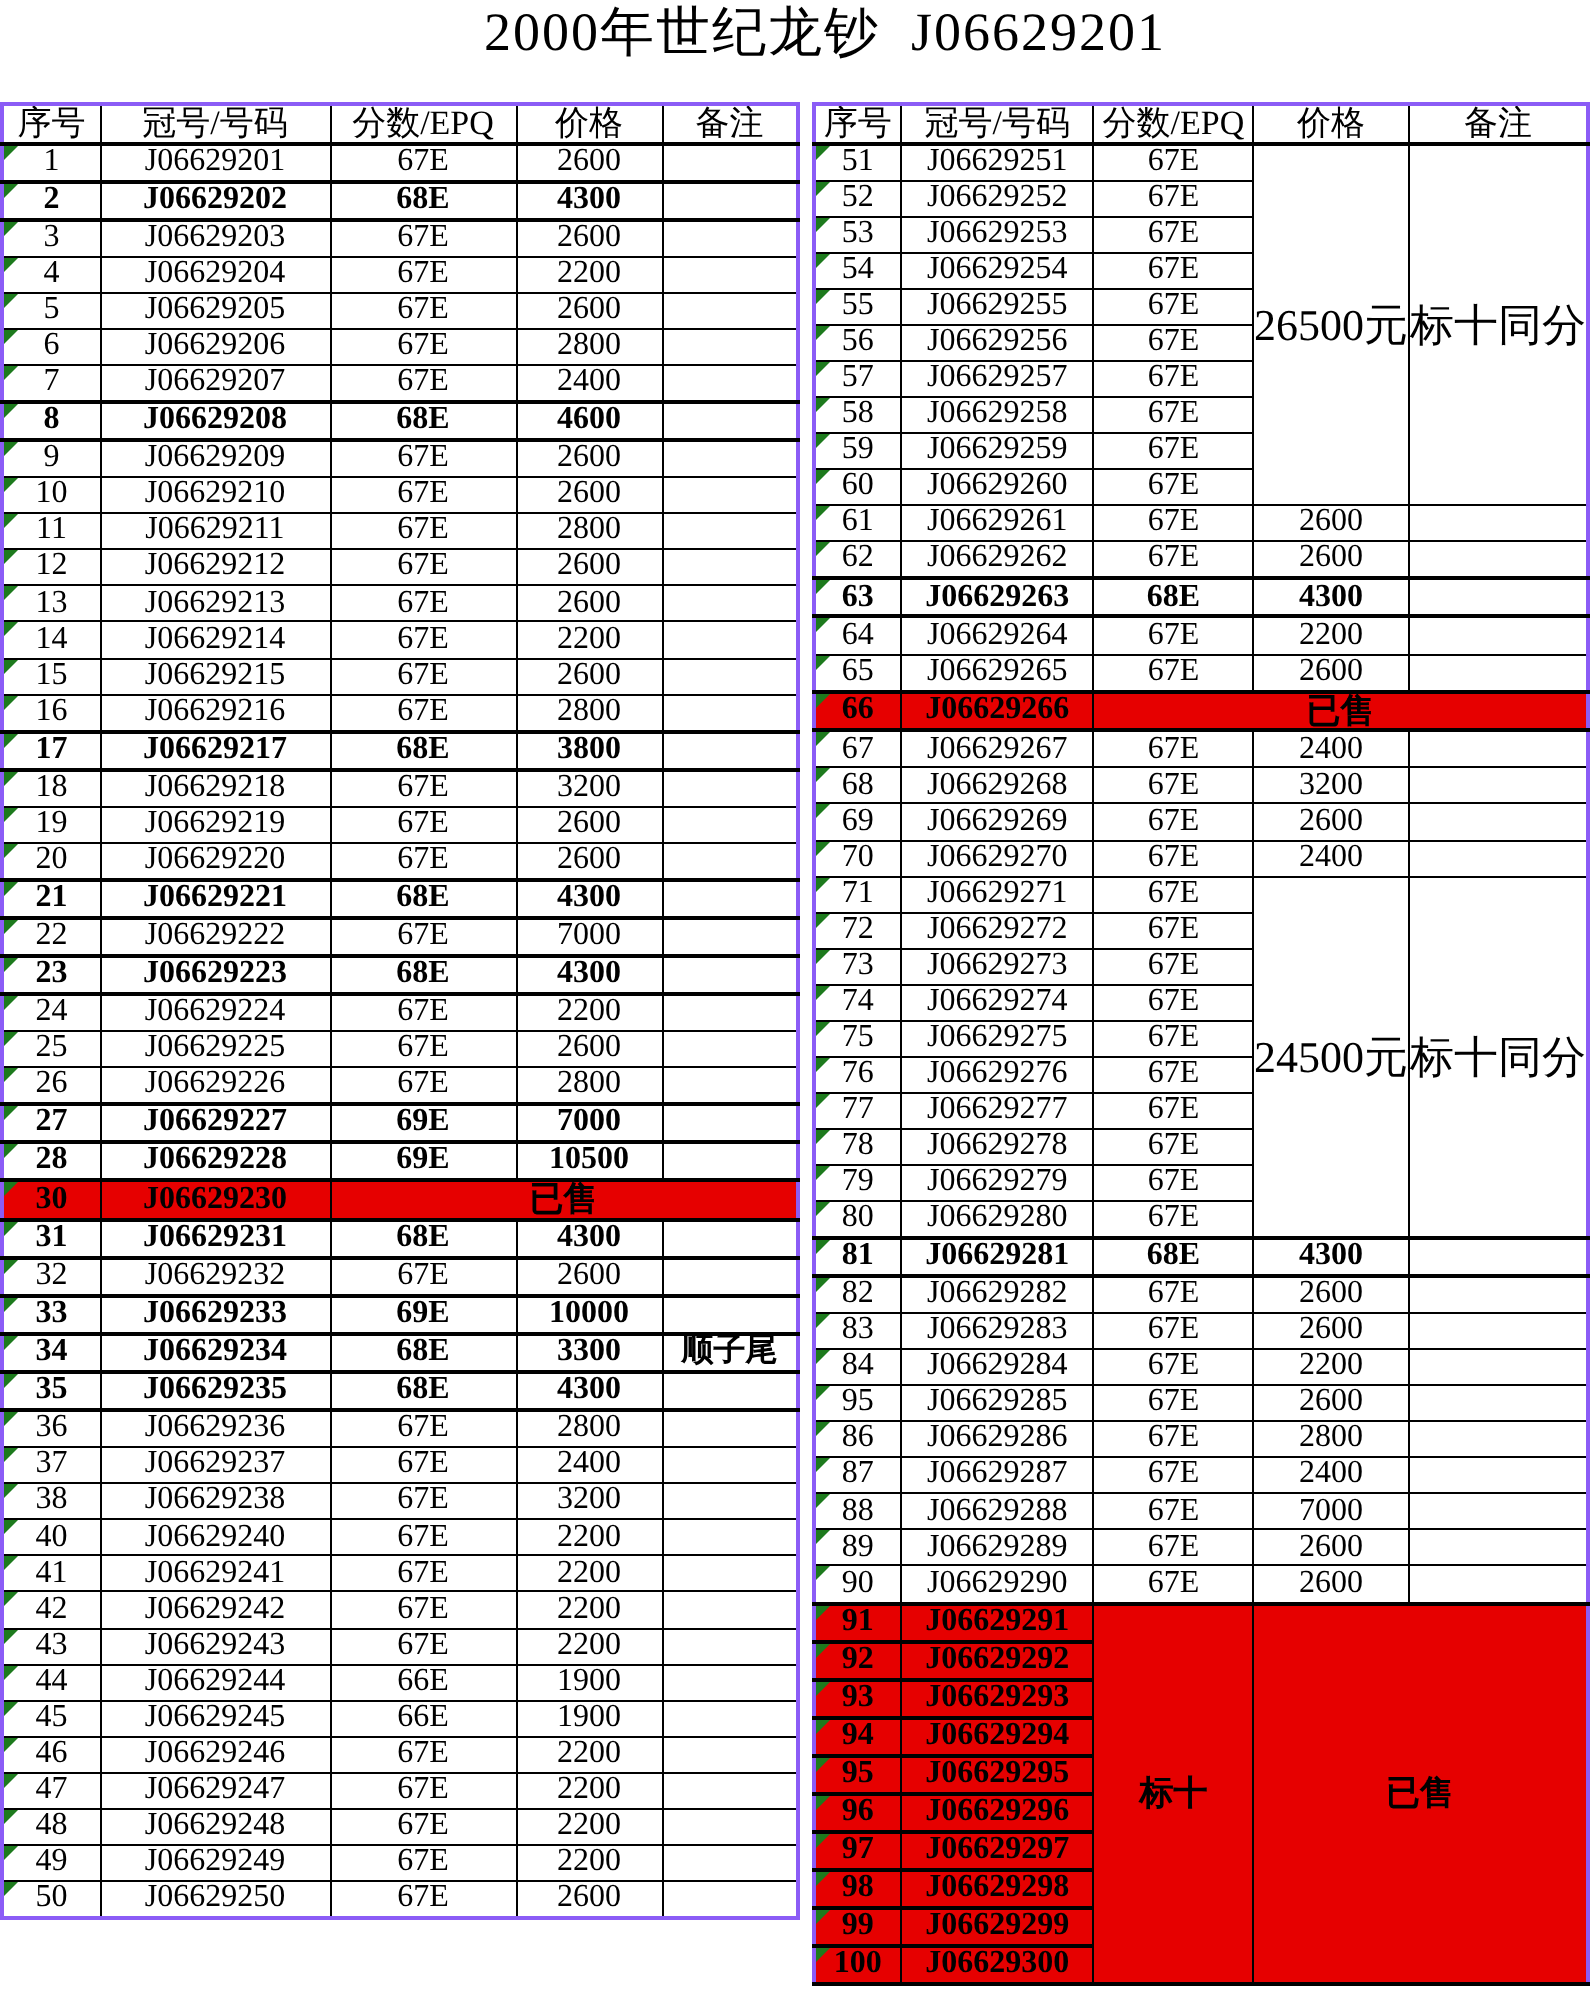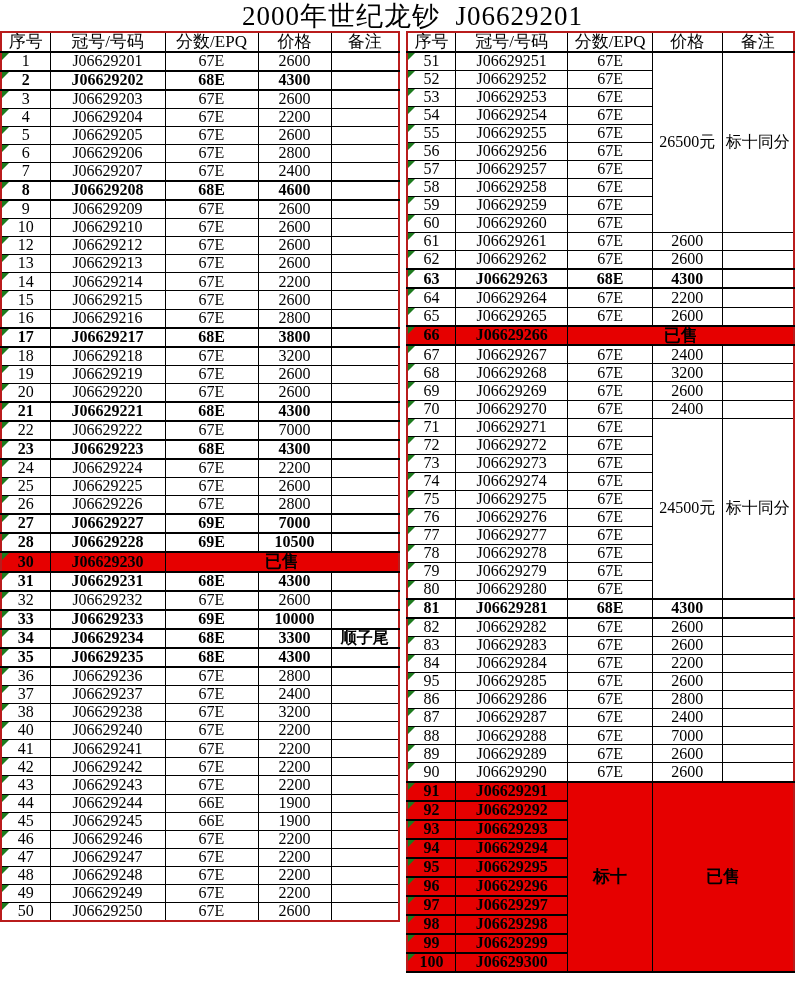--- a/index.html
+++ b/index.html
@@ -5,40 +5,40 @@
   html,body{margin:0;padding:0;background:#fff;}
   .page{
     position:relative;width:795px;height:1006px;background:#fff;
     font-family:"Liberation Serif","DejaVu Serif",serif;color:#000;overflow:hidden;
   }
   .title{
     height:31px;line-height:33px;text-align:center;font-size:27px;
     letter-spacing:1px;white-space:pre;padding-left:30px;
   }
   table{
-    border-collapse:collapse;table-layout:fixed;position:absolute;top:31px;
-    border:2px solid #b91c1c;background:#fff;font-family:Liberation Serif, serif;
+    border-collapse:collapse;table-layout:fixed;position:absolute;top:51px;
+    border:2px solid #8b5cf6;background:#fff;font-family:Liberation Serif, serif;
   }
   #left-table{left:0;}
   #right-table{left:406px;}
   th,td{
     border:1px solid #000;text-align:center;vertical-align:middle;
     padding:0;height:17.05px;font-size:16px;line-height:1.05;
     overflow:hidden;white-space:nowrap;font-weight:normal;
   }
   th{border-bottom:2px solid #000;font-size:17px;}
   tr.em td{font-weight:bold;border-top-width:2px;border-bottom-width:2px;}
   tr.red td{background:var(--red,#e60000);}
   td.seq{position:relative;}
   td.seq::before{
     content:"";position:absolute;left:0;top:0;width:0;height:0;
     border-top:7px solid var(--tri,#1d7a1d);border-right:7px solid transparent;
   }
   td.sold-cell,td.merge-cell{font-weight:bold;font-size:17px;}
-  td.price-merge,td.note-merge{font-size:16px;}
+  td.price-merge,td.note-merge{font-size:22px;}
 </style>
 </head>
 <body>
 
 <div class="page">
   <div class="title">2000年世纪龙钞  J06629201</div>
   <table id="left-table">
       <colgroup>
         <col style="width: 49px;">
         <col style="width: 115px;">
@@ -120,20 +120,27 @@
           <td></td>
         </tr>
         <tr>
           <td class="seq">10</td>
           <td>J06629210</td>
           <td>67E</td>
           <td>2600</td>
           <td></td>
         </tr>
         <tr>
+          <td class="seq">11</td>
+          <td>J06629211</td>
+          <td>67E</td>
+          <td>2800</td>
+          <td></td>
+        </tr>
+        <tr>
           <td class="seq">12</td>
           <td>J06629212</td>
           <td>67E</td>
           <td>2600</td>
           <td></td>
         </tr>
         <tr>
           <td class="seq">13</td>
           <td>J06629213</td>
           <td>67E</td>

